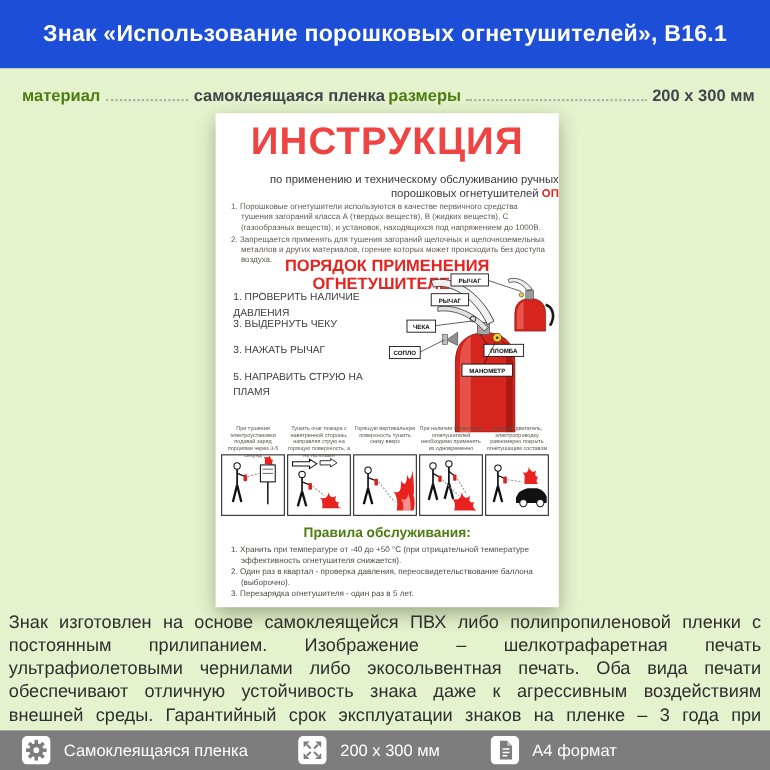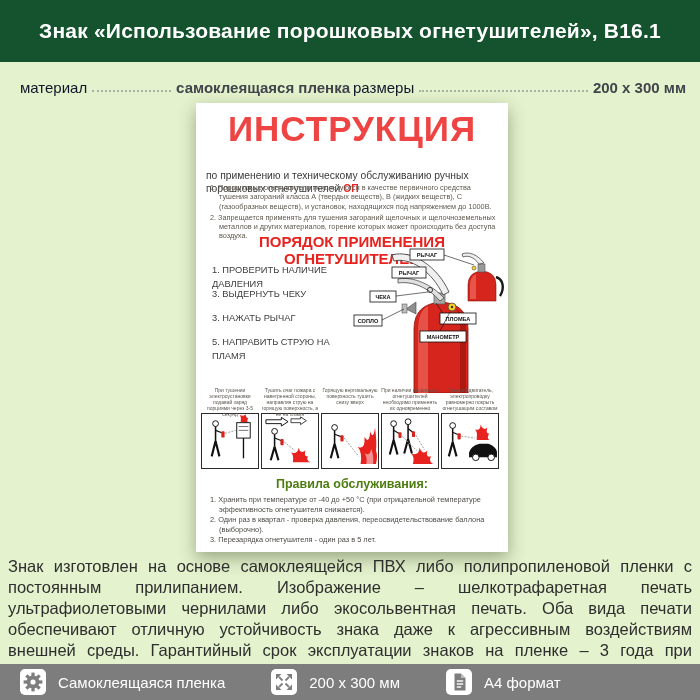--- a/index.html
+++ b/index.html
@@ -4,45 +4,45 @@
 <style>
   html,body{margin:0;padding:0;}
   body{
     width:700px;height:700px;position:relative;overflow:hidden;
     background:#e4f2cd;
     font-family:"Liberation Sans","DejaVu Sans",sans-serif;
   }
   
   .header{
     position:absolute;top:0;left:0;width:700px;height:62px;
-    background:#14532d;display:flex;align-items:center;justify-content:center;
+    background:#1d4ed8;display:flex;align-items:center;justify-content:center;
   }
   .header .title{
     color:#ffffff;font-size:21px;font-weight:700;letter-spacing:.2px;
   }
   
   .specs{
     position:absolute;top:74px;left:20px;width:666px;height:22px;
     display:flex;align-items:flex-end;
   }
   .spec{display:flex;align-items:flex-end;}
   .spec.left{width:330px;}
   .spec.right{flex:1;margin-left:3px;}
-  .spec .lbl{color:#0f172a;font-size:15px;font-weight:400;white-space:nowrap;}
+  .spec .lbl{color:#4d7c0f;font-size:15px;font-weight:700;white-space:nowrap;}
   .spec .leader{flex:1;border-bottom:2px dotted #a9b0a6;margin:0 5px 4px 5px;height:1px;}
   .spec .val{color:#41444a;font-size:15px;font-weight:700;white-space:nowrap;}
   
   .poster{
     position:absolute;left:196px;top:103px;width:312px;height:449px;
     background:#ffffff;box-shadow:0 6px 16px rgba(60,80,40,.45);
   }
   .p-title{position:absolute;top:6px;left:0;width:100%;text-align:center;
     color:#ef4444;font-size:35px;font-weight:800;letter-spacing:1px;}
-  .p-sub{position:absolute;top:66px;left:0;width:100%;text-align:left;
-    color:#3a3a3a;font-size:10.3px;line-height:13px;padding-left:10px;}
+  .p-sub{position:absolute;top:54px;left:0;width:100%;text-align:right;
+    color:#3a3a3a;font-size:10.3px;line-height:13px;}
   .p-sub .hl{color:#e8231f;font-weight:700;}
   .p-intro{position:absolute;top:80px;left:14px;width:288px;
     color:#60594f;font-size:7.3px;line-height:9.3px;}
   .p-intro .item{padding-left:9px;text-indent:-9px;margin-bottom:2px;}
   .p-usage-h{position:absolute;top:130px;left:0;width:100%;text-align:center;
     color:#e8231f;font-size:15px;font-weight:800;}
   .p-steps{position:absolute;top:160px;left:16px;width:152px;}
   .p-steps .step{color:#3c3c3c;font-size:9.3px;font-weight:400;height:24px;line-height:14px;}
   .p-diagram{position:absolute;top:140px;right:2px;width:158px;height:150px;}
   .p-pictos{position:absolute;top:284px;left:5px;width:302px;display:flex;gap:2px;}

